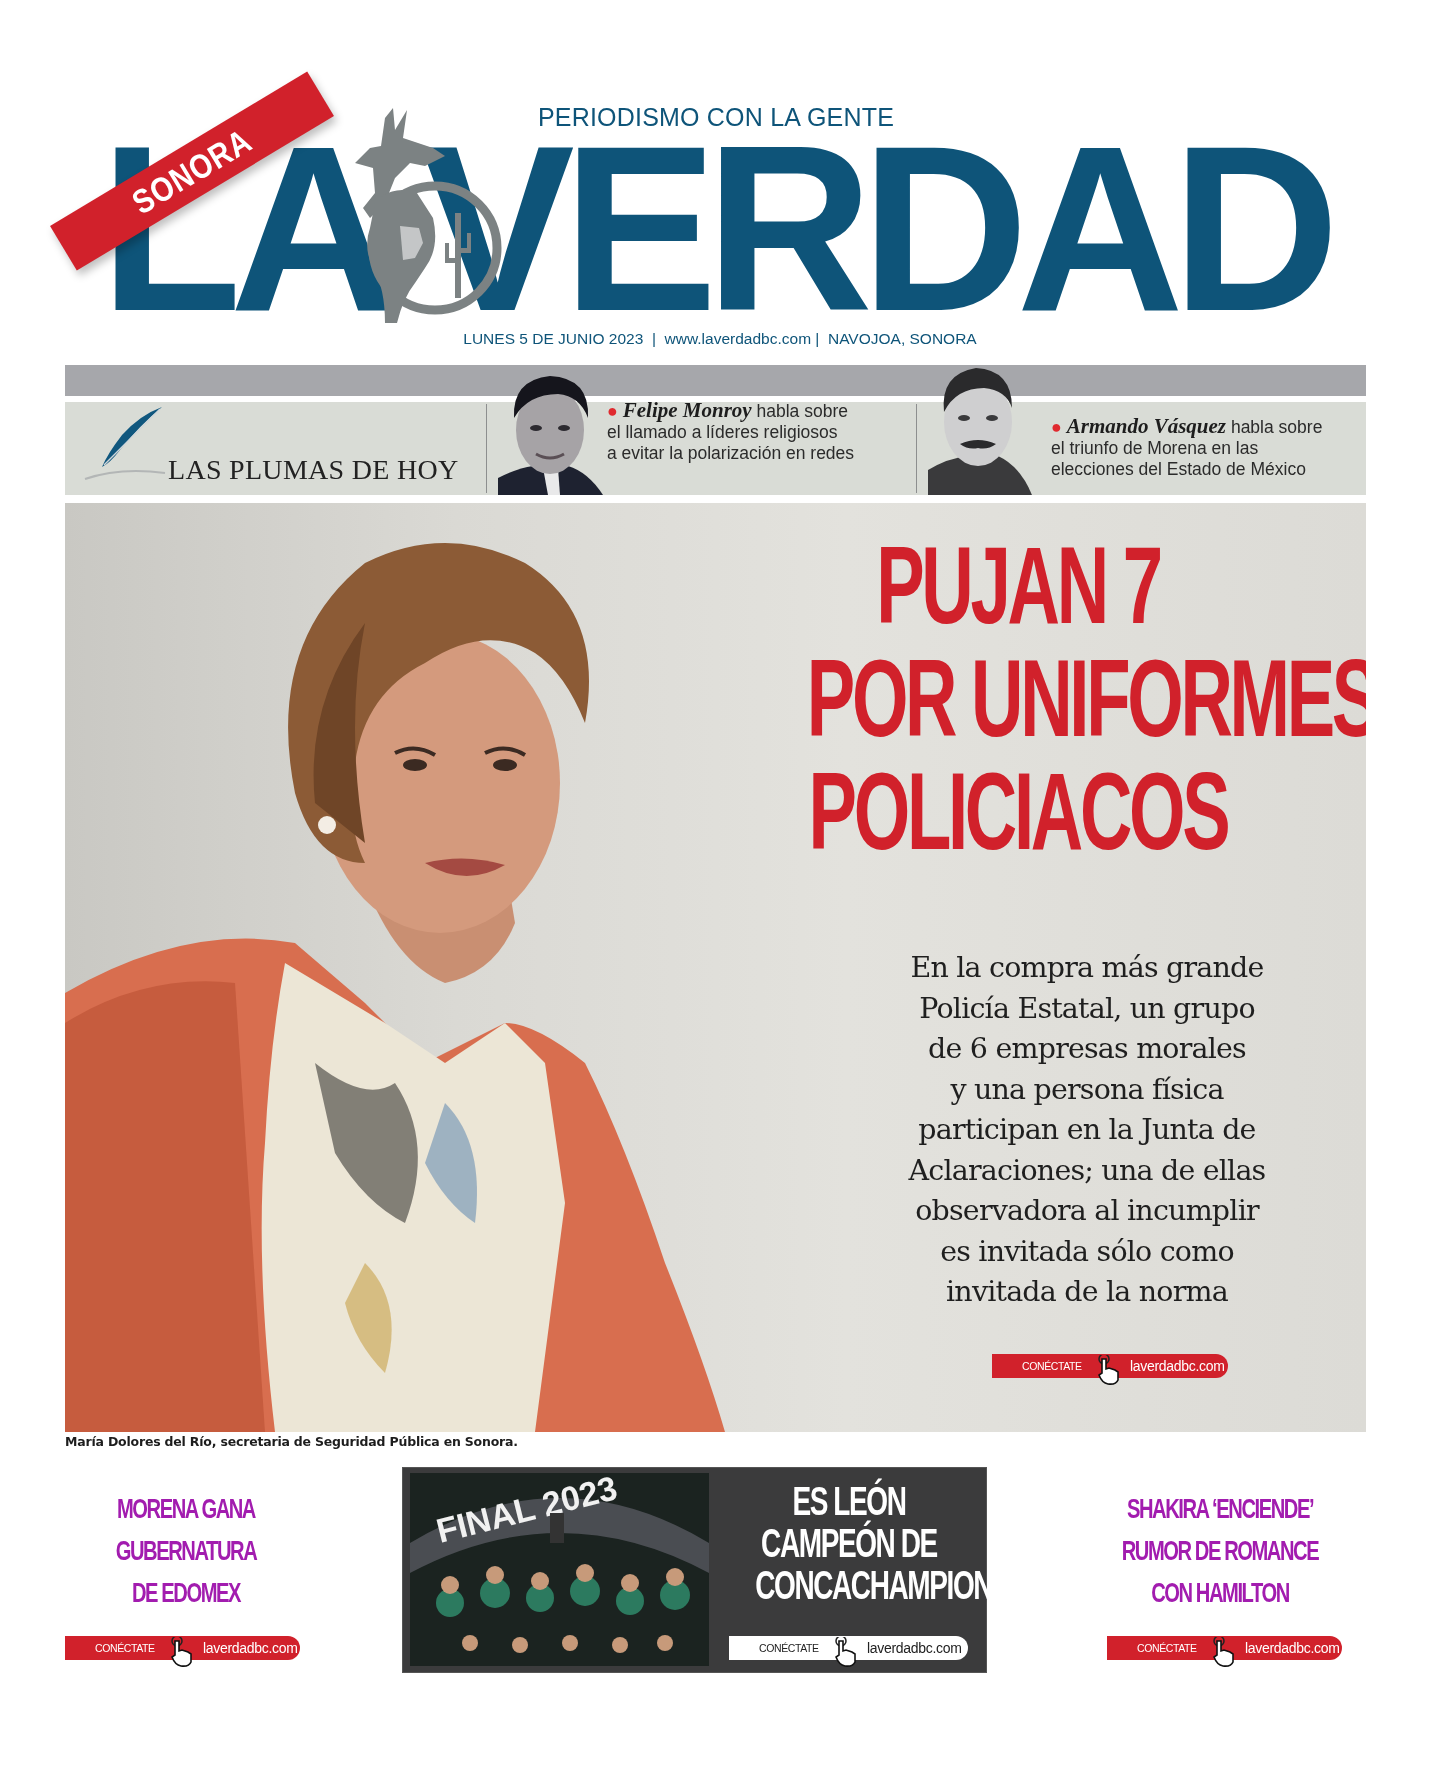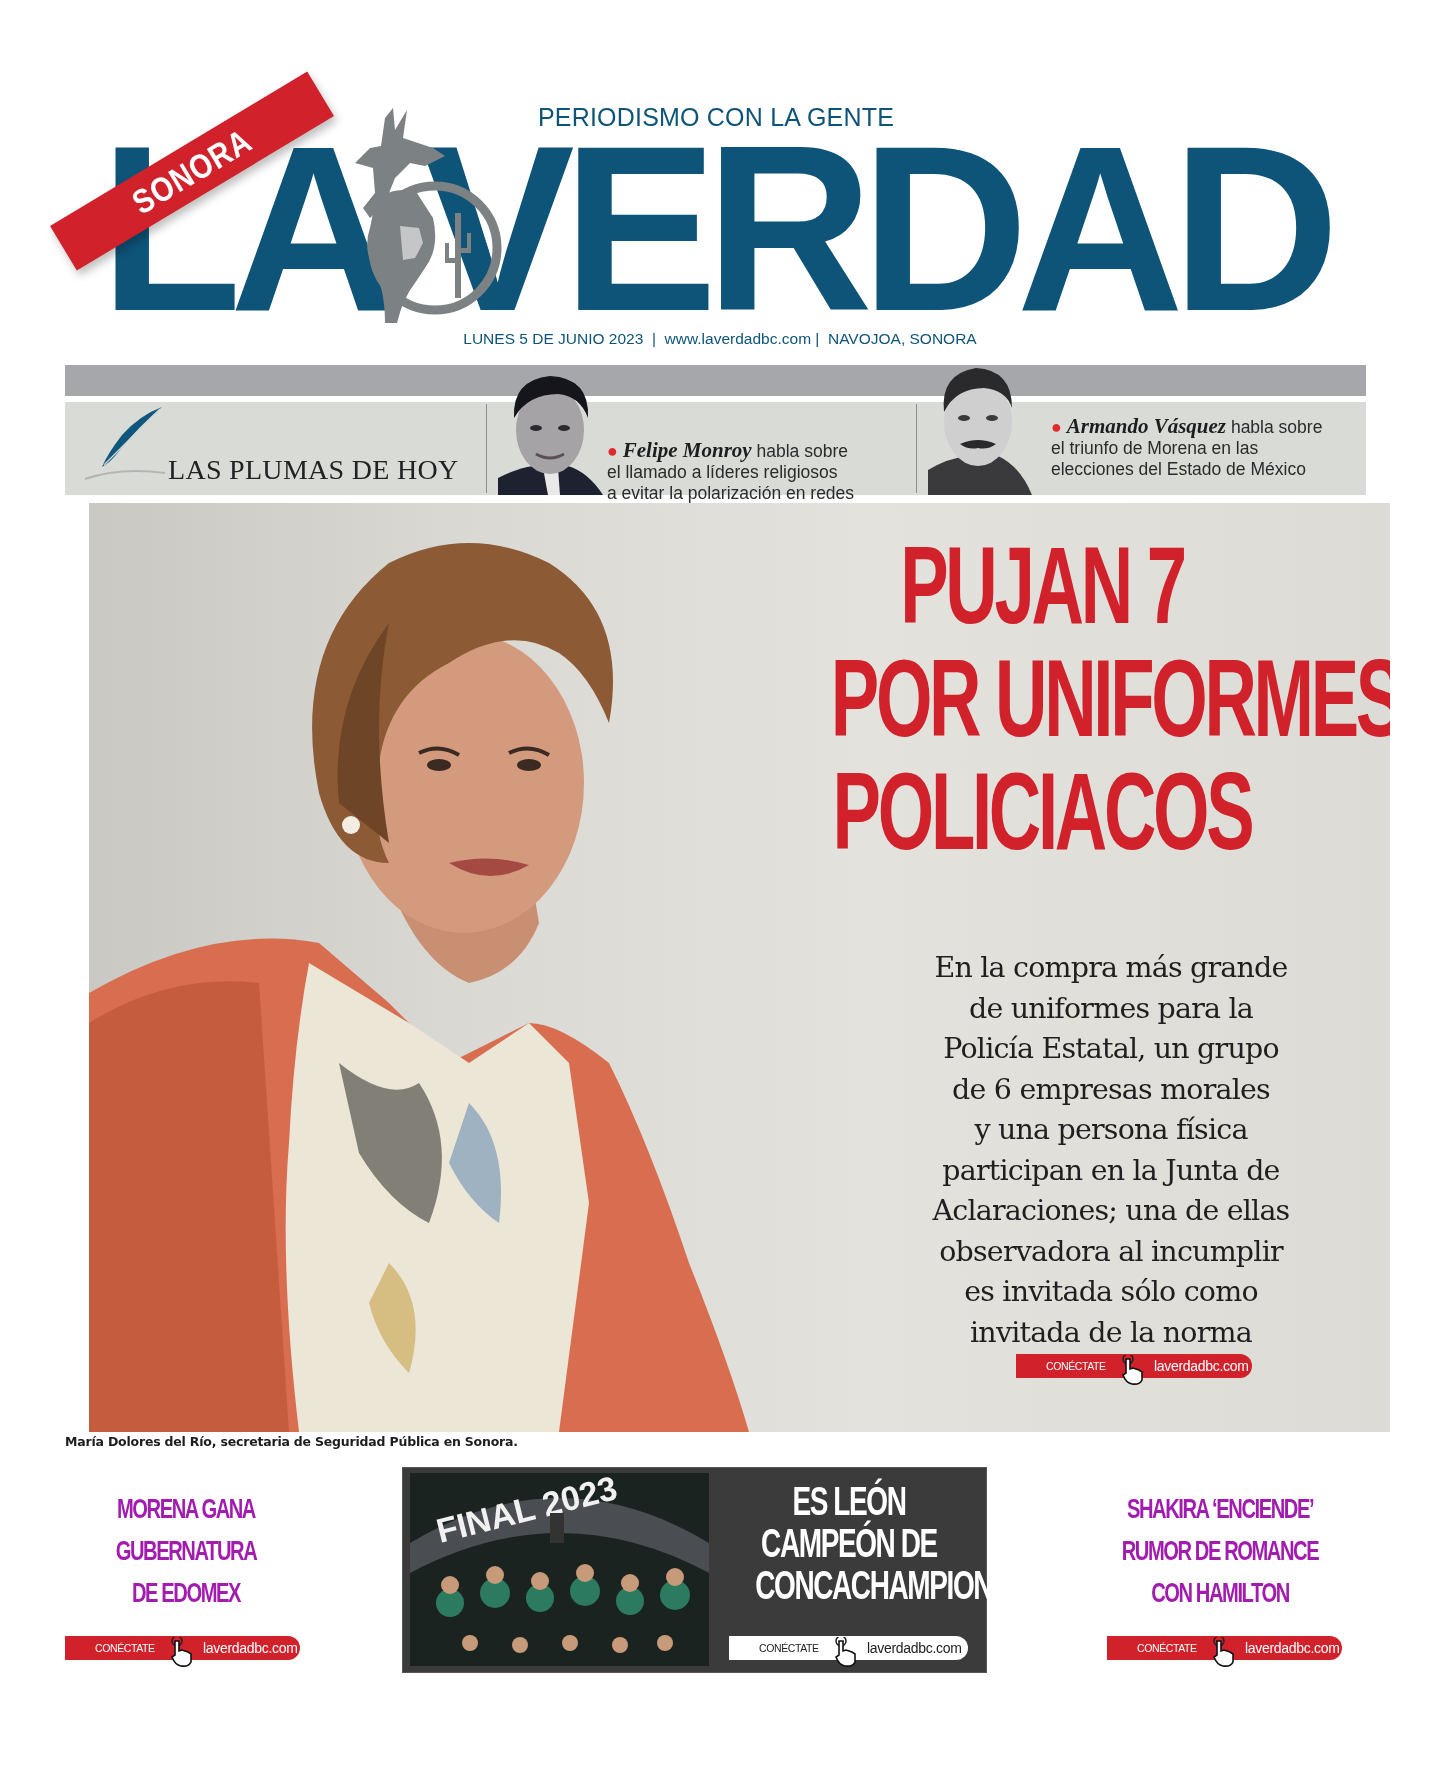--- a/index.html
+++ b/index.html
@@ -45,21 +45,21 @@
     font-size: 28px; color: #222; white-space: nowrap; letter-spacing: 0.3px;
   }
   .quill { left: 80px; top: 405px; width: 90px; height: 80px; }
   .divider { width: 1px; background: #8d8f8f; top: 404px; height: 89px; }
   .portrait { overflow: hidden; }
   .col-text { font-size: 17.5px; line-height: 21px; color: #2b2b2b; white-space: nowrap; }
   .col-text .dot { color: #e02a2f; font-size: 18px; }
   .col-text .name { font-family: "Liberation Serif", serif; font-style: italic; font-weight: 700; font-size: 21px; color: #1d1d1d; }
 
   
-  .hero { left: 65px; top: 503px; width: 1301px; height: 929px; background: #fef9c3; overflow: hidden; margin-left: 24px; }
+  .hero { left: 65px; top: 503px; width: 1301px; height: 929px; background: #fef9c3; overflow: hidden; }
   .hero-bg {
     position: absolute; inset: 0;
     background: linear-gradient(90deg, #c9c8c3 0%, #dad9d4 30%, #e3e2dd 60%, #dcdbd6 100%);
   }
   .headline {
     right: 28px; top: 25px; width: 640px; text-align: center;
     color: #d1212b; font-family: "Liberation Sans Narrow", "Liberation Sans", sans-serif;
     font-weight: 700; font-size: 110px; line-height: 113px; letter-spacing: -5px;
   }
   .headline div { transform: scaleX(0.66); transform-origin: center; white-space: nowrap; }
@@ -138,21 +138,21 @@
 <svg class="abs portrait" style="left:498px; top:368px; width:105px; height:127px;" viewBox="0 0 105 127">
   <path d="M0 127 L0 110 Q20 100 35 98 L70 98 Q90 104 105 127 Z" fill="#1e2230"></path>
   <path d="M45 100 L60 100 L62 127 L50 127 Z" fill="#e9e9ea"></path>
   <ellipse cx="52" cy="62" rx="34" ry="44" fill="#a6a3a6"></ellipse>
   <path d="M16 50 Q14 12 52 8 Q92 10 90 50 Q82 28 60 26 Q30 26 16 50 Z" fill="#15151c"></path>
   <ellipse cx="38" cy="60" rx="6" ry="3" fill="#2c2a30"></ellipse>
   <ellipse cx="66" cy="60" rx="6" ry="3" fill="#2c2a30"></ellipse>
   <path d="M38 86 Q52 94 66 86" stroke="#5a4f55" stroke-width="3" fill="none"></path>
 </svg>
 
-<div class="abs col-text" style="left:607px; top:440px;">
+<div class="abs col-text" style="left:607px; top:400px;">
   <div>
     <span class="dot">●</span>
     <span class="name">Felipe Monroy</span><span style="white-space:pre;"> habla sobre</span>
   </div>
   <div>el llamado a líderes religiosos</div>
   <div>a evitar la polarización en redes</div>
 </div>
 
 <div class="abs divider" style="left:916px;"></div>
 
@@ -205,21 +205,20 @@
   </svg>
 
   <div class="abs headline">
     <div>PUJAN 7</div>
     <div>POR UNIFORMES</div>
     <div>POLICIACOS</div>
   </div>
 
   <div class="abs deck">
     <div>En la compra más grande</div>
-    <div>de uniformes para la</div>
     <div>Policía Estatal, un grupo</div>
     <div>de 6 empresas morales</div>
     <div>y una persona física</div>
     <div>participan en la Junta de</div>
     <div>Aclaraciones; una de ellas</div>
     <div>observadora al incumplir</div>
     <div>es invitada sólo como</div>
     <div>invitada de la norma</div>
   </div>
 

